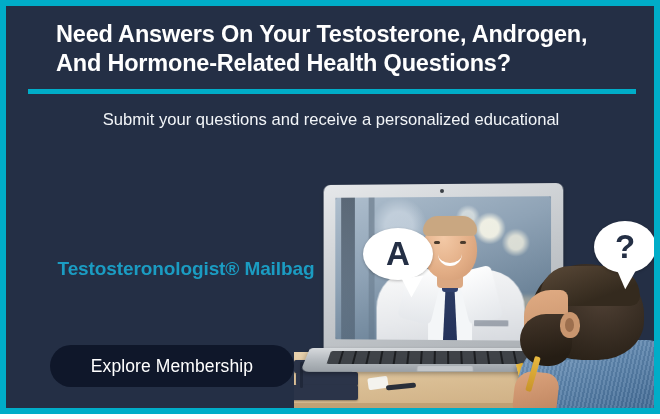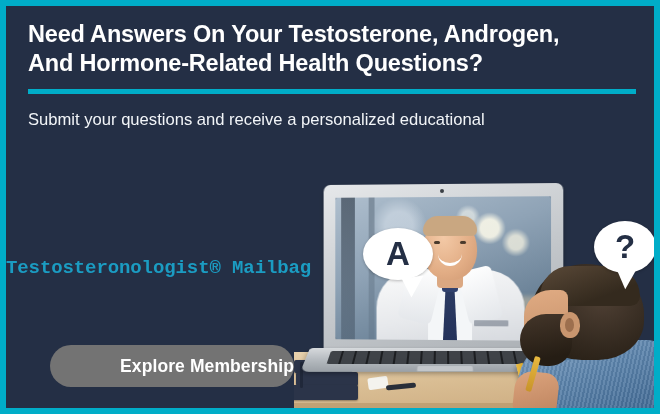--- a/index.html
+++ b/index.html
@@ -39,77 +39,75 @@
     position: absolute;
     left: 22px;
     top: 14px;
     width: 610px;
     color: #ffffff;
     font-size: 23.5px;
     font-weight: bold;
     line-height: 1.22;
     letter-spacing: -0.2px;
   }
-  .headline .ln { display: block; white-space: nowrap; }
+  .headline .ln { display: block; white-space: nowrap; margin-left: 28px; }
 
   .rule {
     position: absolute;
     left: 22px;
     top: 83px;
     width: 608px;
     height: 5px;
     background: #00adc8;
   }
 
   .subcopy {
     position: absolute;
     left: 22px;
     top: 102px;
     width: 606px;
     color: #f2f5f8;
     font-size: 16.6px;
     line-height: 1.45;
     font-weight: normal;
   }
-  .subcopy .ln { display: block; white-space: nowrap; }
+  .subcopy .ln { display: block; white-space: nowrap; text-align: center; }
 
   
   .promo-title {
     position: absolute;
-    left: 0;
+    left: 24px;
     top: 250px;
     width: 312px;
-    text-align: left;
+    text-align: center;
     color: #1b9cc2;
     font-size: 19px;
     font-weight: bold;
     line-height: 1.32;
     letter-spacing: -0.1px;
-    font-family: Liberation Mono, monospace;
   }
   .promo-title .ln { display: block; white-space: nowrap; }
 
   
   .cta {
     position: absolute;
     left: 44px;
     top: 339px;
     width: 244px;
     height: 42px;
-    background: #737373;
+    background: #0f172a;
     border: none;
     border-radius: 21px;
     color: #ffffff;
     font-family: "Liberation Sans", sans-serif;
     font-size: 17.5px;
-    font-weight: bold;
+    font-weight: normal;
     letter-spacing: 0.1px;
     cursor: pointer;
     padding: 0;
-    text-align: right;
   }
 
   
   .photo {
     position: absolute;
     left: 288px;
     top: 150px;
     width: 366px;
     height: 258px;
     overflow: hidden;

